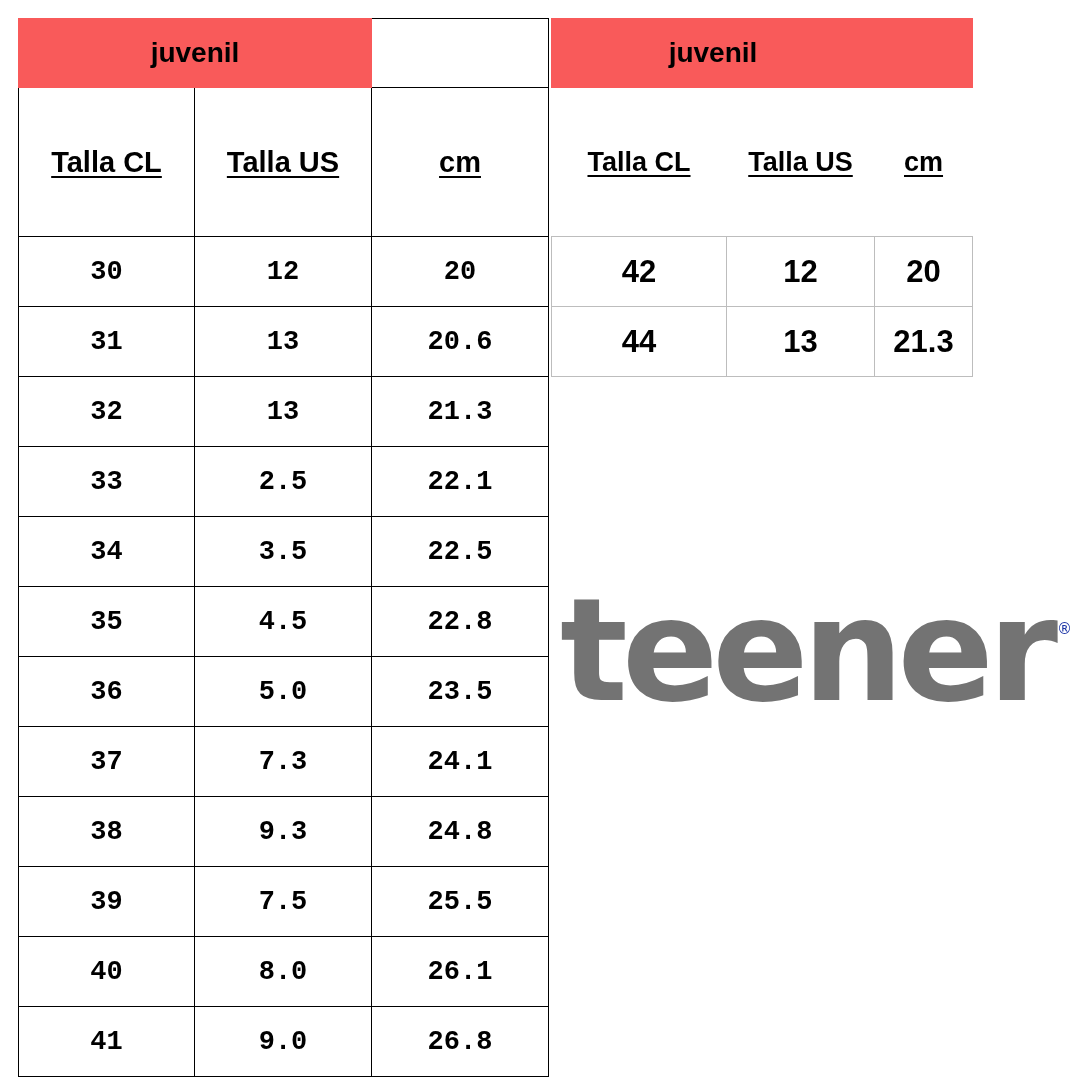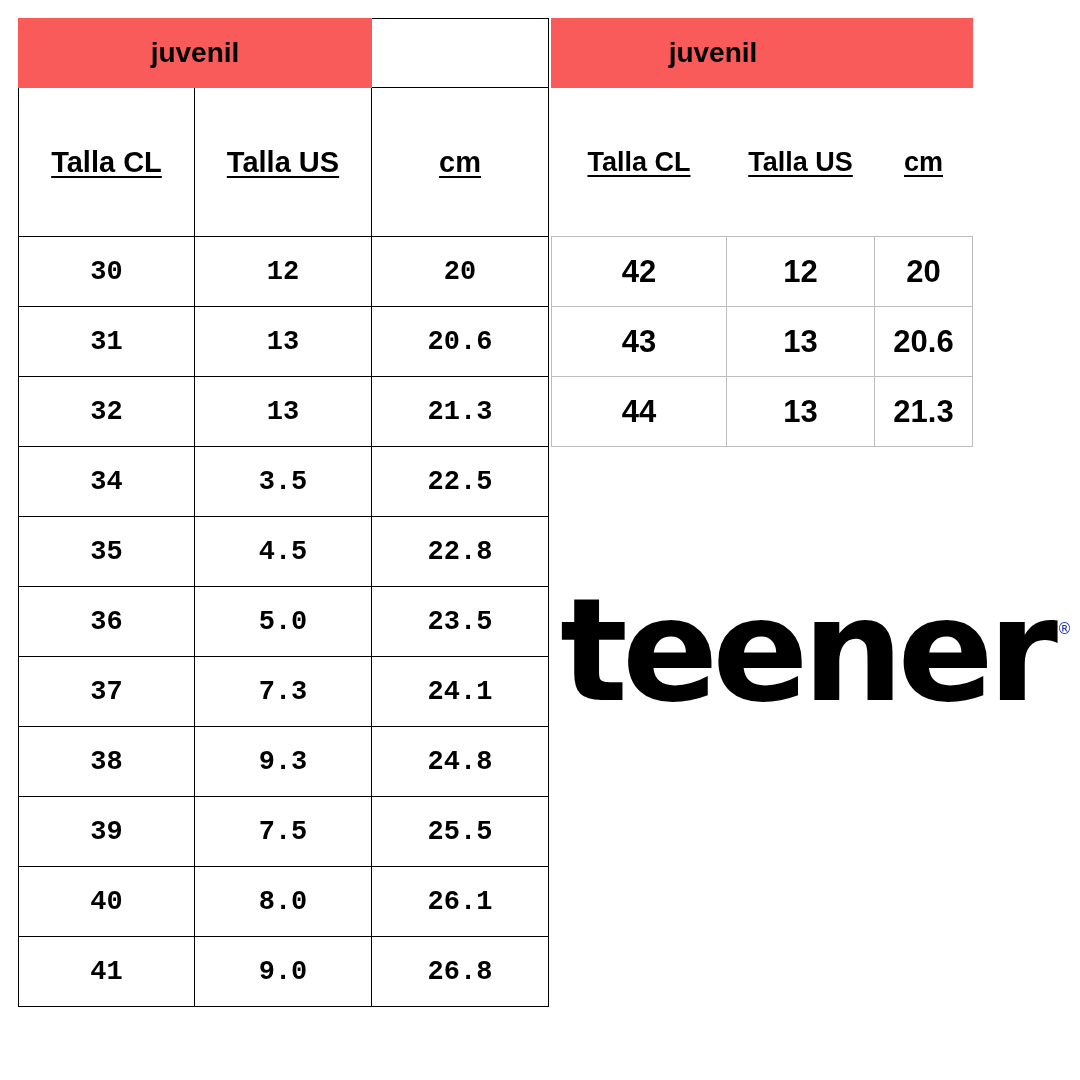--- a/index.html
+++ b/index.html
@@ -108,21 +108,21 @@
     left: 560px;
     top: 580px;
     width: 510px;
     height: 160px;
   }
   .logo-word {
     font-family: "DejaVu Sans", sans-serif;
     font-weight: bold;
     font-size: 142px;
     letter-spacing: -6px;
-    color: #000000;
+    color: #737373;
     line-height: 1;
     position: absolute;
     left: 0;
     top: 0;
   }
   .logo-reg {
     position: absolute;
     left: 497px;
     top: 40px;
     font-size: 15px;
@@ -161,20 +161,25 @@
         <td class="cell">31</td>
         <td class="cell">13</td>
         <td class="cell">20.6</td>
       </tr>
       <tr>
         <td class="cell">32</td>
         <td class="cell">13</td>
         <td class="cell">21.3</td>
       </tr>
       <tr>
+        <td class="cell">33</td>
+        <td class="cell">2.5</td>
+        <td class="cell">22.1</td>
+      </tr>
+      <tr>
         <td class="cell">34</td>
         <td class="cell">3.5</td>
         <td class="cell">22.5</td>
       </tr>
       <tr>
         <td class="cell">35</td>
         <td class="cell">4.5</td>
         <td class="cell">22.8</td>
       </tr>
       <tr>
@@ -225,25 +230,20 @@
         <td class="hdr"><span>Talla CL</span></td>
         <td class="hdr"><span>Talla US</span></td>
         <td class="hdr"><span>cm</span></td>
       </tr>
       <tr>
         <td class="cell">42</td>
         <td class="cell">12</td>
         <td class="cell">20</td>
       </tr>
       <tr>
-        <td class="cell">43</td>
-        <td class="cell">13</td>
-        <td class="cell">20.6</td>
-      </tr>
-      <tr>
         <td class="cell">44</td>
         <td class="cell">13</td>
         <td class="cell">21.3</td>
       </tr>
     </tbody>
   </table>
 
   <div class="logo">
     <div class="logo-word">teener</div>
     <div class="logo-reg">®</div>

